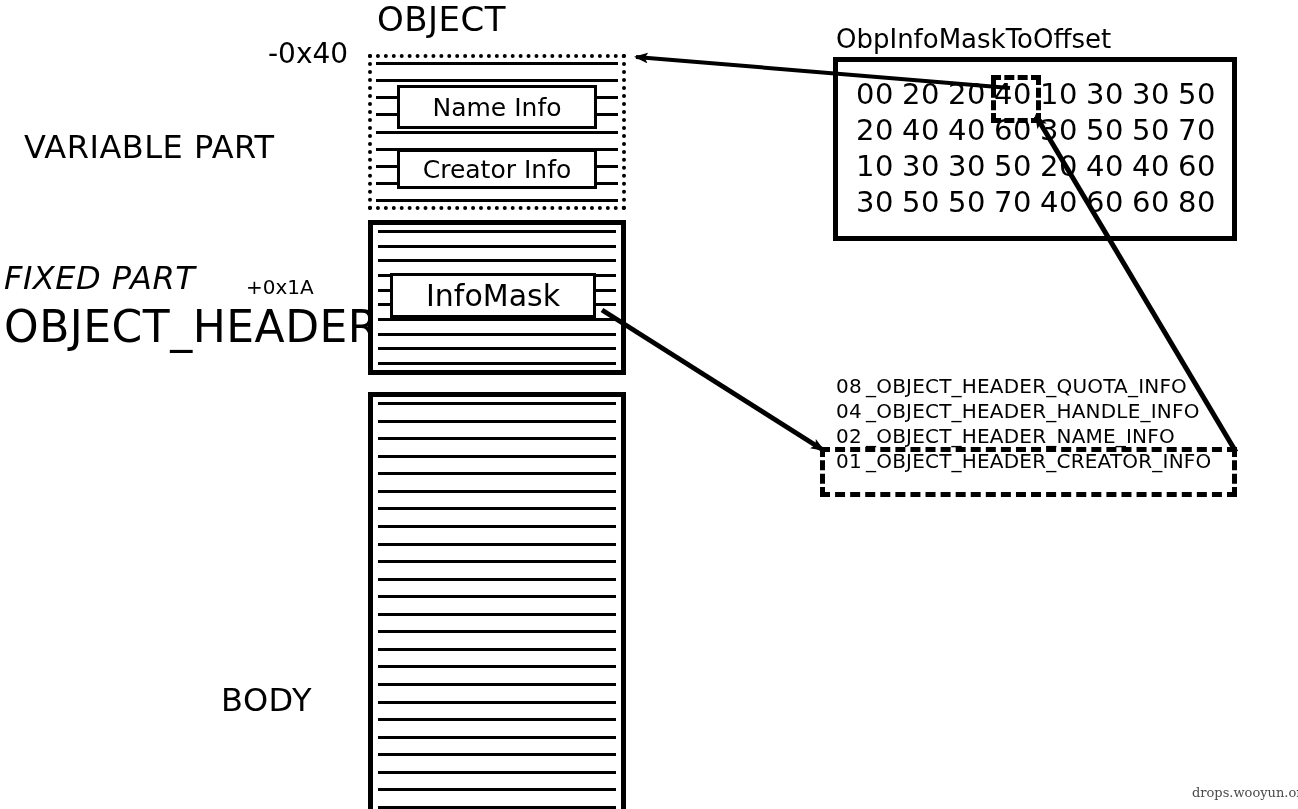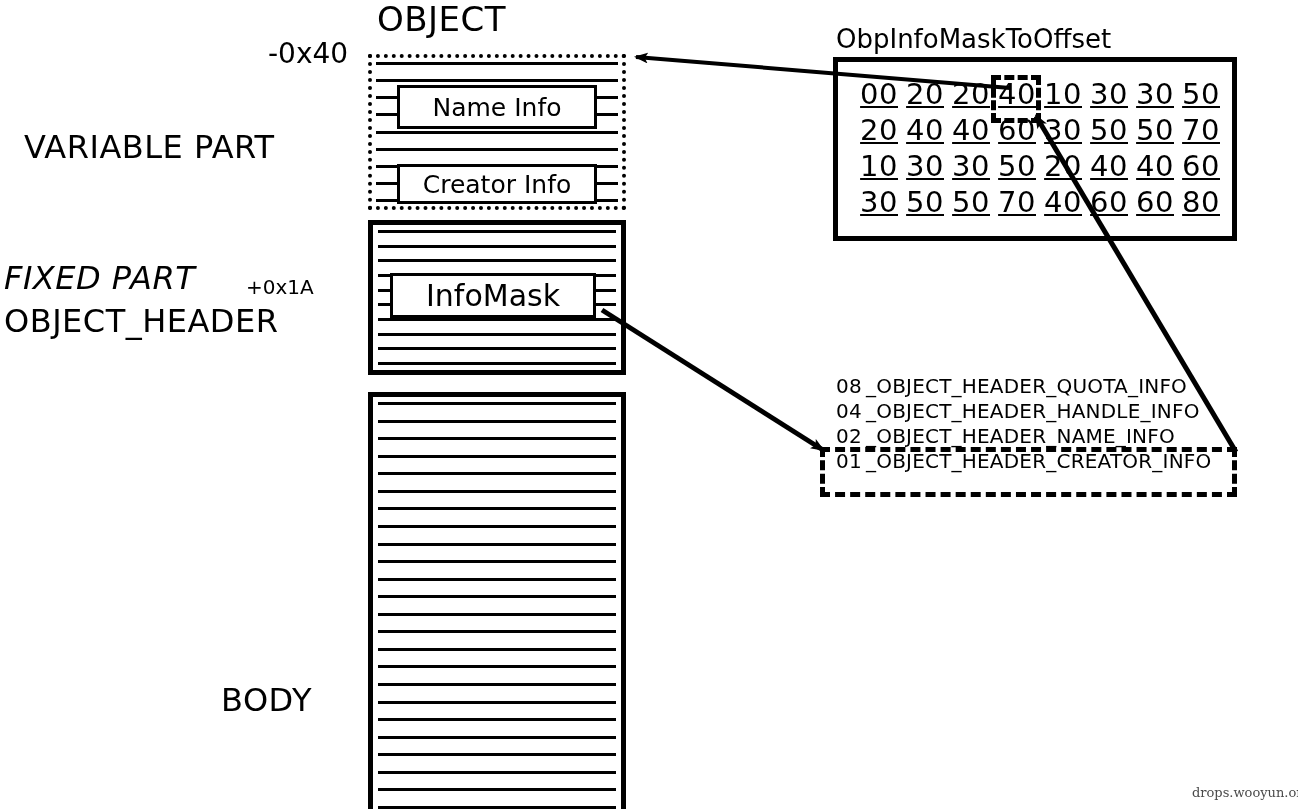--- a/index.html
+++ b/index.html
@@ -47,21 +47,21 @@
     letter-spacing: 0.5px;
     font-style: italic;
   }
   .t-offset1a {
     left: 246px; top: 277px;
     font-size: 20px;
     line-height: 1;
   }
   .t-objheader {
     left: 4px; top: 305px;
-    font-size: 32px;
+    font-size: 44px;
     line-height: 1;
     letter-spacing: 0.5px;
   }
   .t-body {
     left: 221px; top: 684px;
     font-size: 32px;
     line-height: 1;
     letter-spacing: 0.5px;
   }
   .t-tabletitle {
@@ -103,21 +103,21 @@
     border: 3px solid #000;
     background: #fff;
     display: flex;
     align-items: center;
     justify-content: center;
     font-size: 25px;
     line-height: 1;
     z-index: 5;
   }
   #name-info-box  { left: 397px; top: 85px;  width: 200px; height: 44px; }
-  #creator-info-box { left: 397px; top: 164px; width: 200px; height: 40px; }
+  #creator-info-box { left: 397px; top: 149px; width: 200px; height: 40px; }
 
   
   #fixed-part {
     left: 368px; top: 220px;
     width: 258px; height: 155px;
     border: 5px solid #000;
     box-sizing: border-box;
     background: #fff;
   }
   .fstripes {
@@ -165,23 +165,22 @@
     padding: 14px 0 0 14px;
   }
   .trow {
     display: flex;
     font-size: 29px;
     line-height: 36px;
     letter-spacing: 0.5px;
   }
   .tcell {
     width: 46px;
-    text-align: right;
+    text-align: center;
     position: relative;
-    text-decoration: underline;
   }
 
   
   #table-highlight {
     left: 991px; top: 75px;
     width: 50px; height: 48px;
     border: 5px dashed #000;
     box-sizing: border-box;
     background: transparent;
     z-index: 8;

